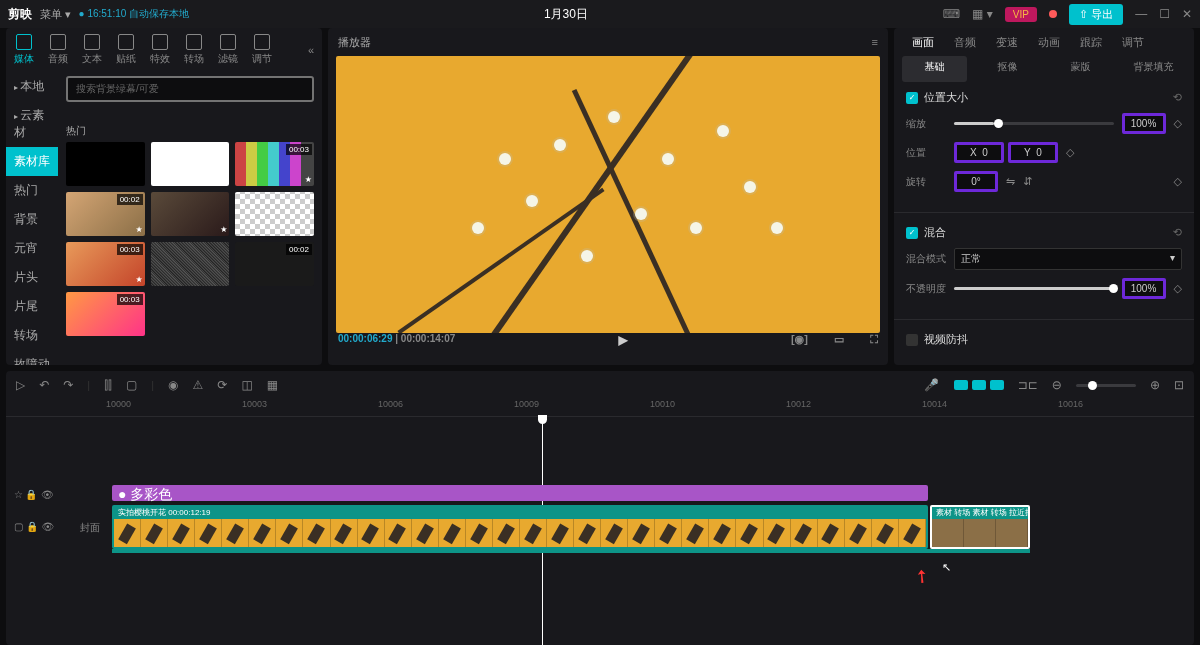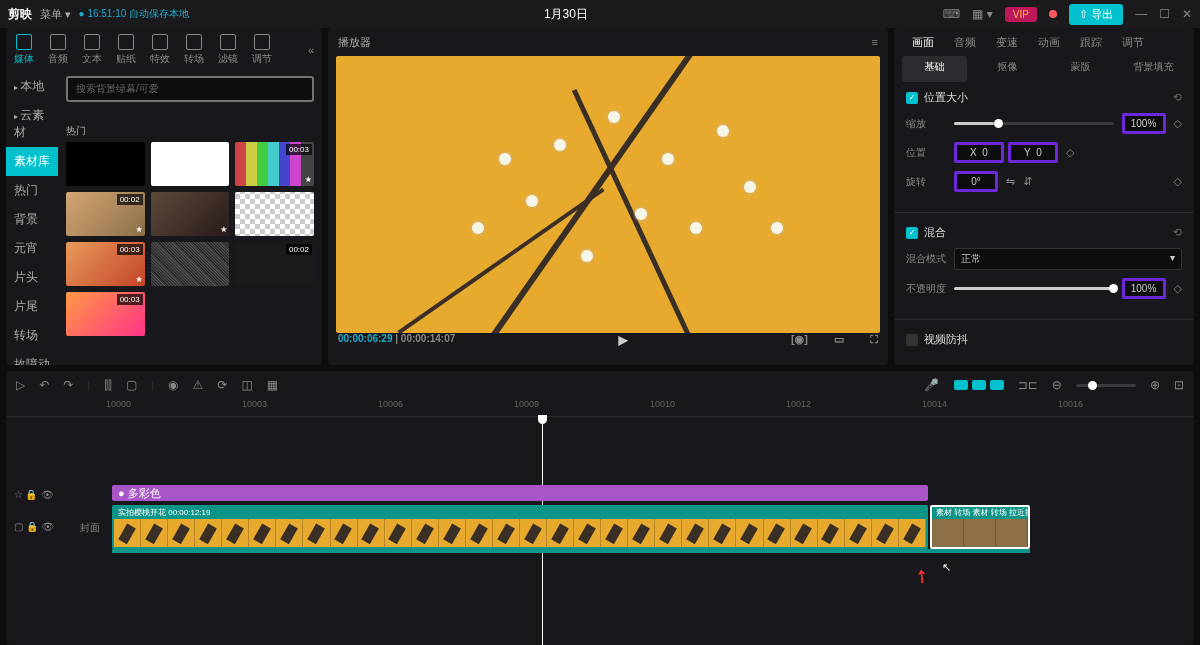--- a/index.html
+++ b/index.html
@@ -102,21 +102,21 @@
 .timeline { height: 246px; background: #18181c; margin: 0 6px 6px; border-radius: 0 0 4px 4px; position: relative; overflow: hidden; }
 .ruler { height: 18px; border-bottom: 1px solid #2a2a2e; display: flex; padding-left: 100px; }
 .tick { flex: 1; color: #666; font-size: 9px; position: relative; }
 .trackarea { position: relative; height: 210px; }
 .trackctrl { position: absolute; left: 8px; display: flex; gap: 8px; color: #888; font-size: 10px; }
 .trackctrl.t1 { top: 72px; }
 .trackctrl.t2 { top: 104px; }
 .coverlabel { position: absolute; left: 74px; top: 104px; color: #888; font-size: 10px; }
 .playhead { position: absolute; left: 536px; top: 0; width: 1px; height: 230px; background: #fff; }
 .playhead::before { content: ""; position: absolute; top: -2px; left: -4px; width: 9px; height: 9px; background: #fff; border-radius: 0 0 50% 50%; }
-.filtertrack { position: absolute; left: 106px; top: 68px; width: 816px; height: 16px; background: #a855c7; border-radius: 2px; padding: 1px 6px; color: #fff; font-size: 11px; }
+.filtertrack { position: absolute; left: 106px; top: 68px; width: 816px; height: 16px; background: #a855c7; border-radius: 2px; padding: 1px 6px; color: #fff; font-size: 14px; }
 .clip { position: absolute; top: 88px; height: 44px; border: 2px solid #0d9488; border-radius: 2px; overflow: hidden; }
 .clip1 { left: 106px; width: 816px; }
 .clip2 { left: 924px; width: 100px; border-color: #fff; }
 .clip .cliphdr { height: 12px; background: #0d9488; color: #fff; font-size: 8px; padding: 0 4px; white-space: nowrap; overflow: hidden; }
 .clip2 .cliphdr { background: #0d9488; }
 .clip .clipbody { height: 30px; display: flex; }
 .clipframe { flex: 1; background: #e8a92f; border-right: 1px solid rgba(0,0,0,.2); position: relative; min-width: 0; }
 .clipframe::after { content: ""; position: absolute; inset: 20% 30%; background: #3a2f24; transform: rotate(30deg); }
 .clip2 .clipframe { background: #8b6f47; }
 .clip2 .clipframe::after { display: none; }

